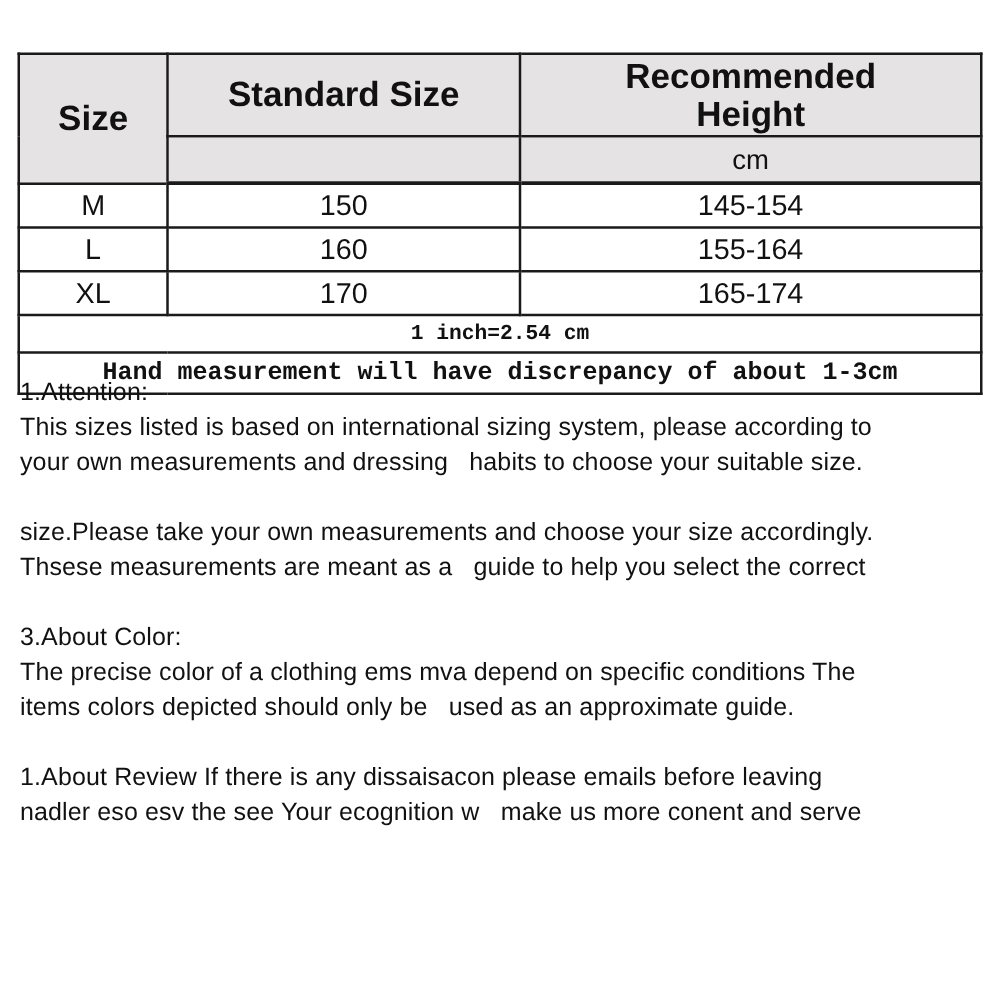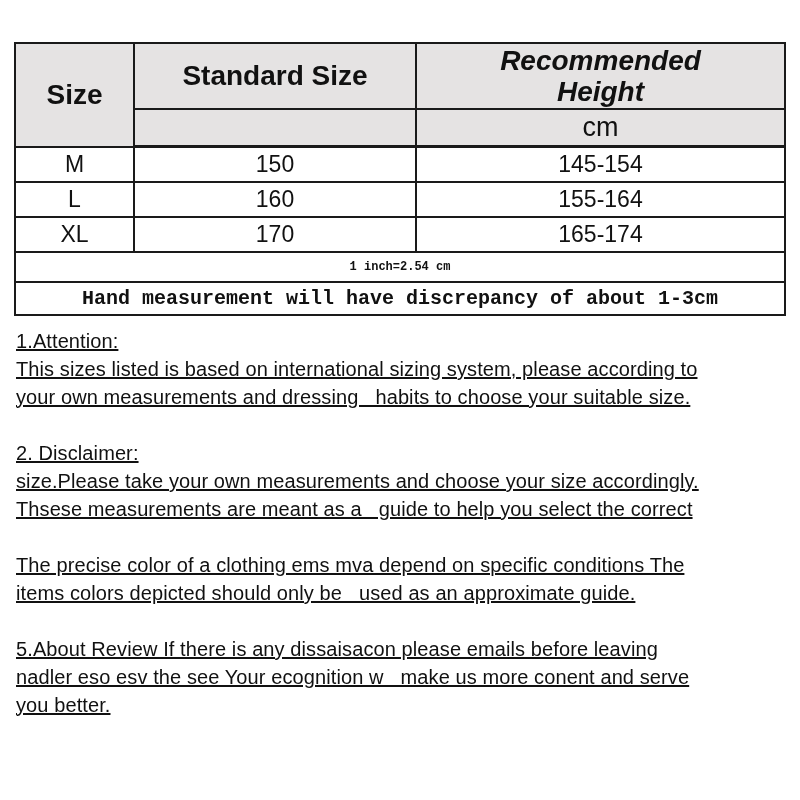--- a/index.html
+++ b/index.html
@@ -36,46 +36,44 @@
   }
   td.hdr {
     background: var(--header-bg, #e5e3e3);
     font-weight: bold;
     font-size: 28px;
     line-height: 1.12;
   }
   td.unit-cell {
     background: var(--header-bg, #e5e3e3);
     font-weight: normal;
-    font-size: 27px;
+    font-size: 22px;
   }
   tr.hdr-row1 td { height: 64px; }
   tr.hdr-row2 td { height: 35px; border-bottom-width: 3px; }
   td.size-hdr { border-bottom-width: 3px; }
   tr.data-row td { height: 33px; font-size: 23px; font-weight: normal; }
   .rec-wrap {
     display: inline-block;
     max-width: 250px;
-    font-style: italic;
   }
   td.note-cell {
     font-family: "Liberation Mono", monospace;
     font-weight: bold;
     white-space: pre;
   }
-  td.note-inch { height: 28px; font-size: 12px; }
+  td.note-inch { height: 28px; font-size: 17px; }
   td.note-hand { height: 31px; font-size: 20px; }
 
   
   .notes {
     position: absolute;
     left: 16px;
-    top: 327px;
+    top: 300px;
     width: 778px;
-    text-decoration: underline;
   }
   .note-section { margin: 0 0 28px 0; }
   .note-line {
     font-size: 20px;
     line-height: 28px;
     white-space: pre;
     letter-spacing: 0.1px;
   }
 </style>
 </head>
@@ -127,30 +125,29 @@
 
   <div class="notes">
 
     <div class="note-section">
       <div class="note-line">1.Attention:</div>
       <div class="note-line">This sizes listed is based on international sizing system, please according to</div>
       <div class="note-line">your own measurements and dressing   habits to choose your suitable size.</div>
     </div>
 
     <div class="note-section">
-      <div class="note-line">2. Disclaimer:</div>
       <div class="note-line">size.Please take your own measurements and choose your size accordingly.</div>
       <div class="note-line">Thsese measurements are meant as a   guide to help you select the correct</div>
     </div>
 
     <div class="note-section">
+      <div class="note-line">3.About Color:</div>
       <div class="note-line">The precise color of a clothing ems mva depend on specific conditions The</div>
       <div class="note-line">items colors depicted should only be   used as an approximate guide.</div>
     </div>
 
     <div class="note-section">
-      <div class="note-line">5.About Review If there is any dissaisacon please emails before leaving</div>
+      <div class="note-line">1.About Review If there is any dissaisacon please emails before leaving</div>
       <div class="note-line">nadler eso esv the see Your ecognition w   make us more conent and serve</div>
-      <div class="note-line">you better.</div>
     </div>
 
   </div>
 </div>
 
 </body></html>

